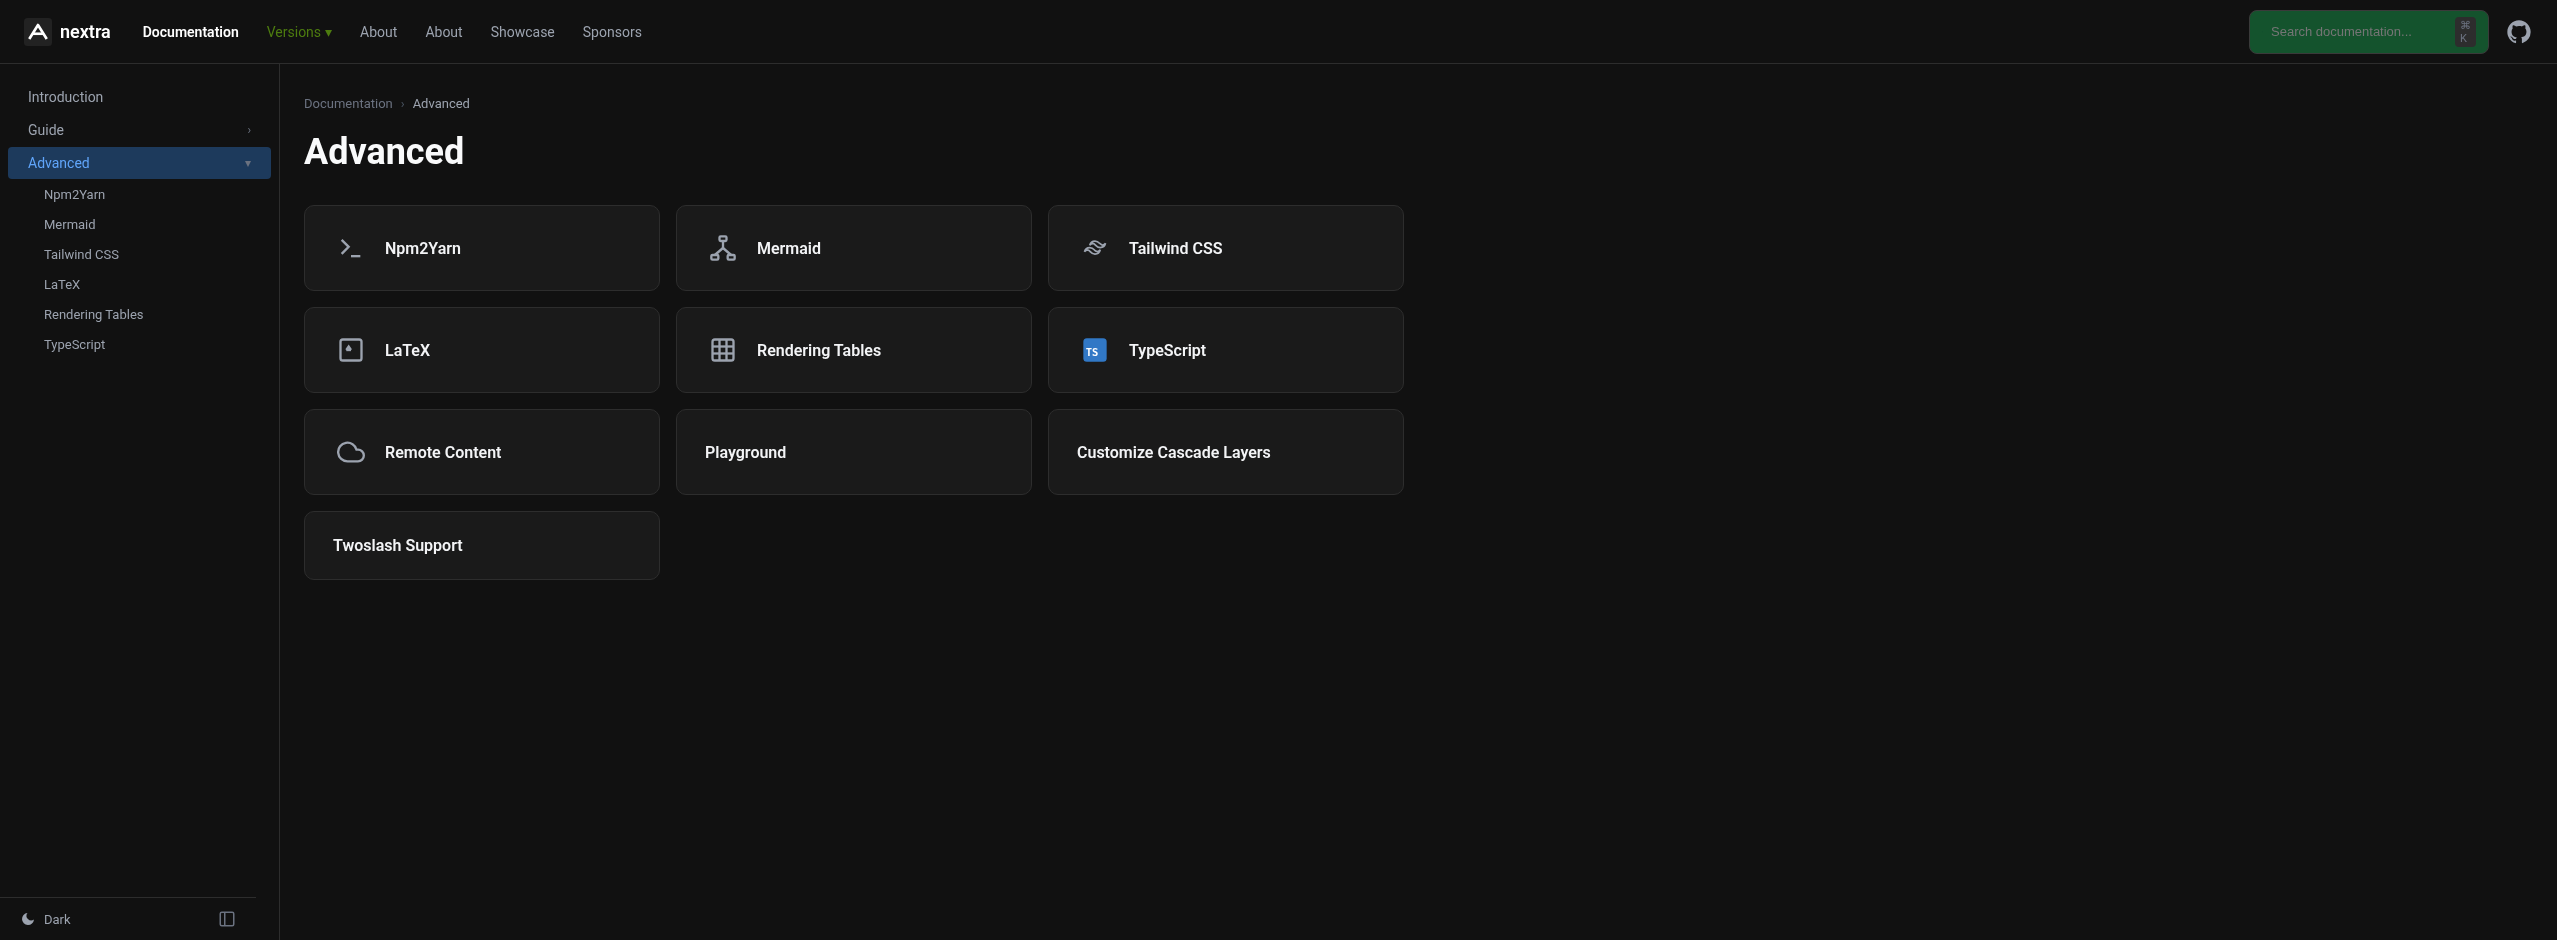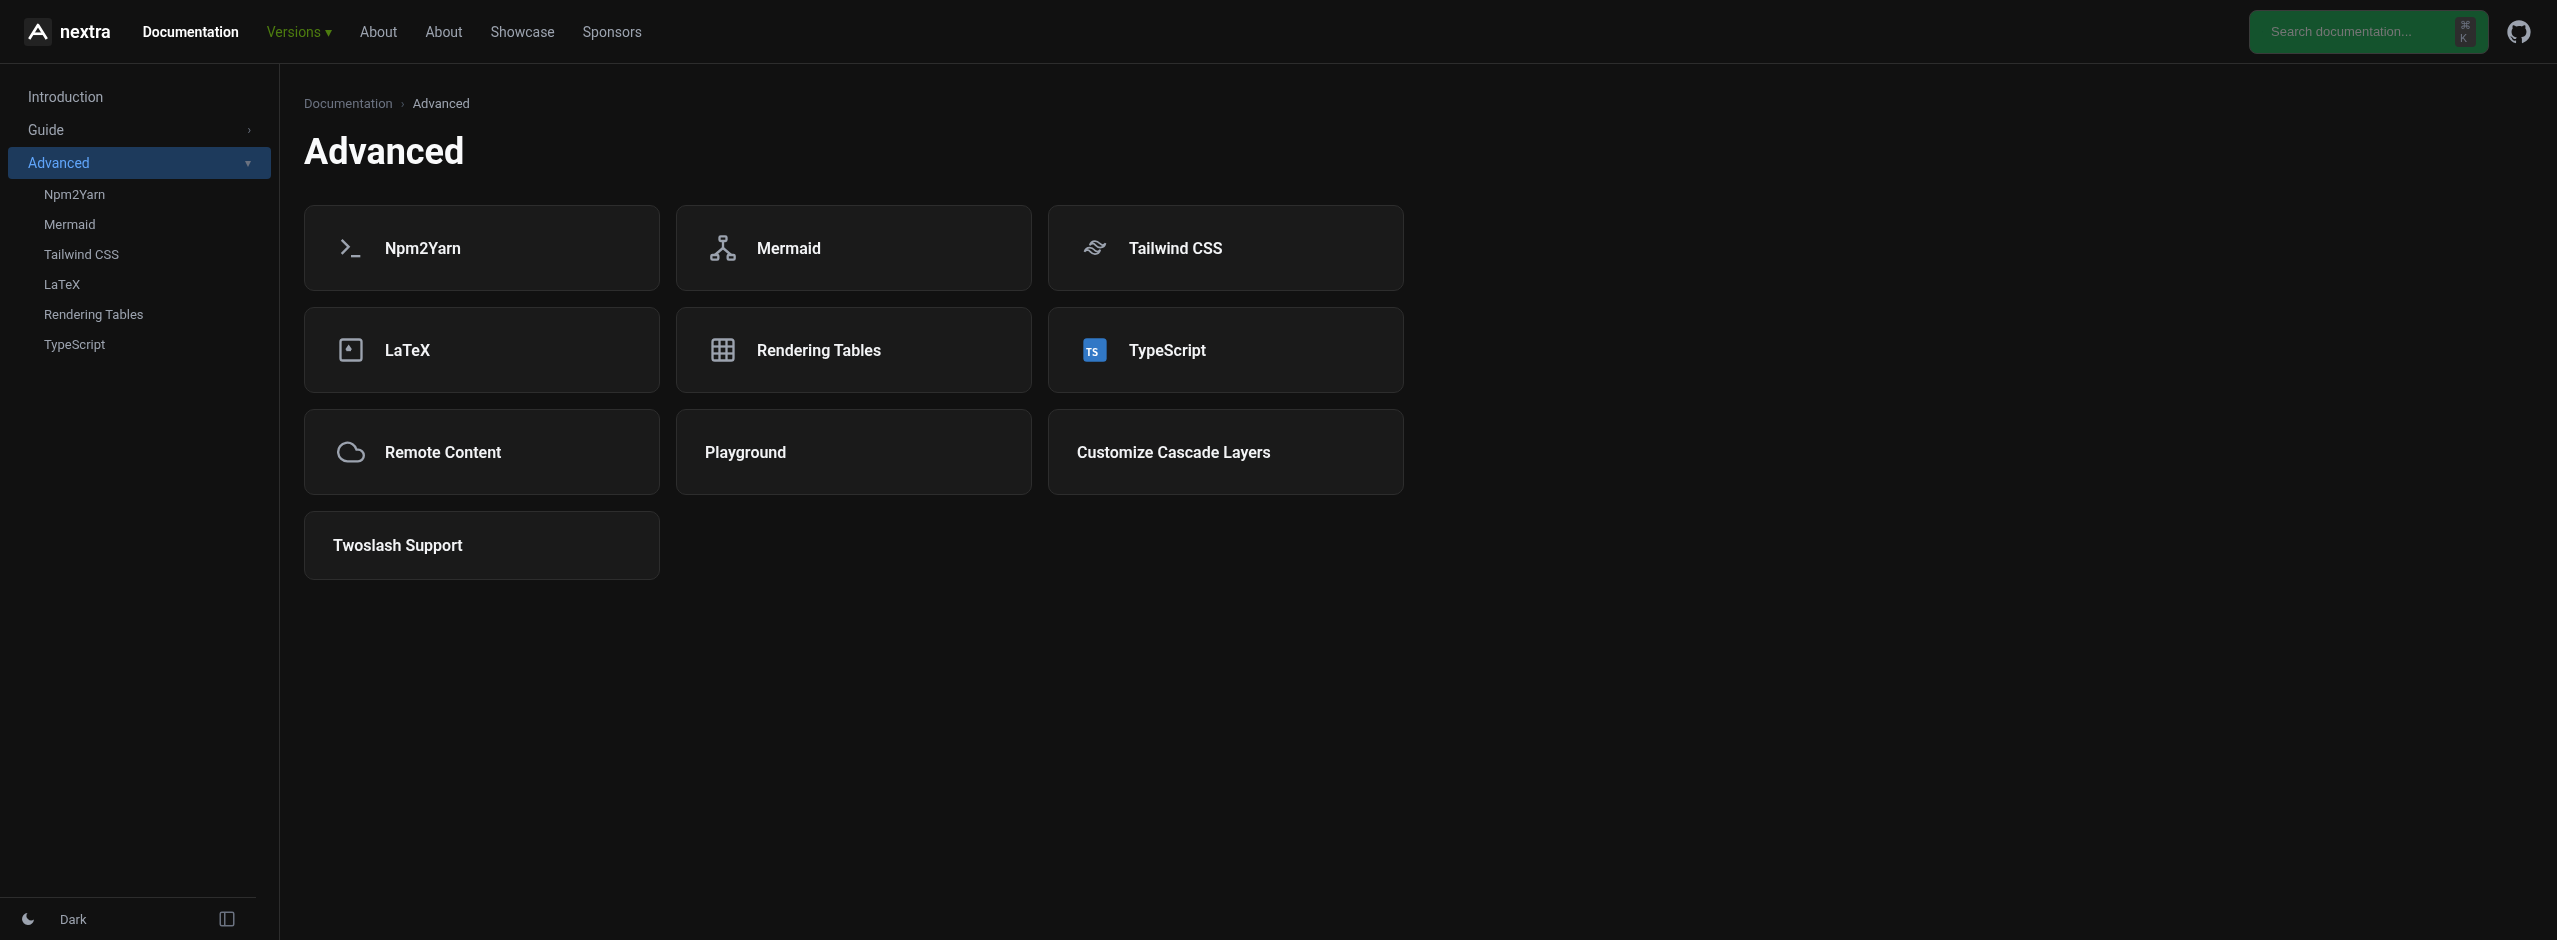--- a/index.html
+++ b/index.html
@@ -154,21 +154,21 @@
       padding: 12px 20px;
       border-top: 1px solid #2d2d2d;
       background: #111111;
       display: flex;
       align-items: center;
       justify-content: space-between;
     }
     .dark-mode-btn {
       display: flex;
       align-items: center;
-      gap: 24px;
+      gap: 8px;
       color: #9ca3af;
       font-size: 13px;
       cursor: pointer;
     }
 
     
     .main {
       margin-left: 256px;
       padding: 32px 48px;
       flex: 1;

